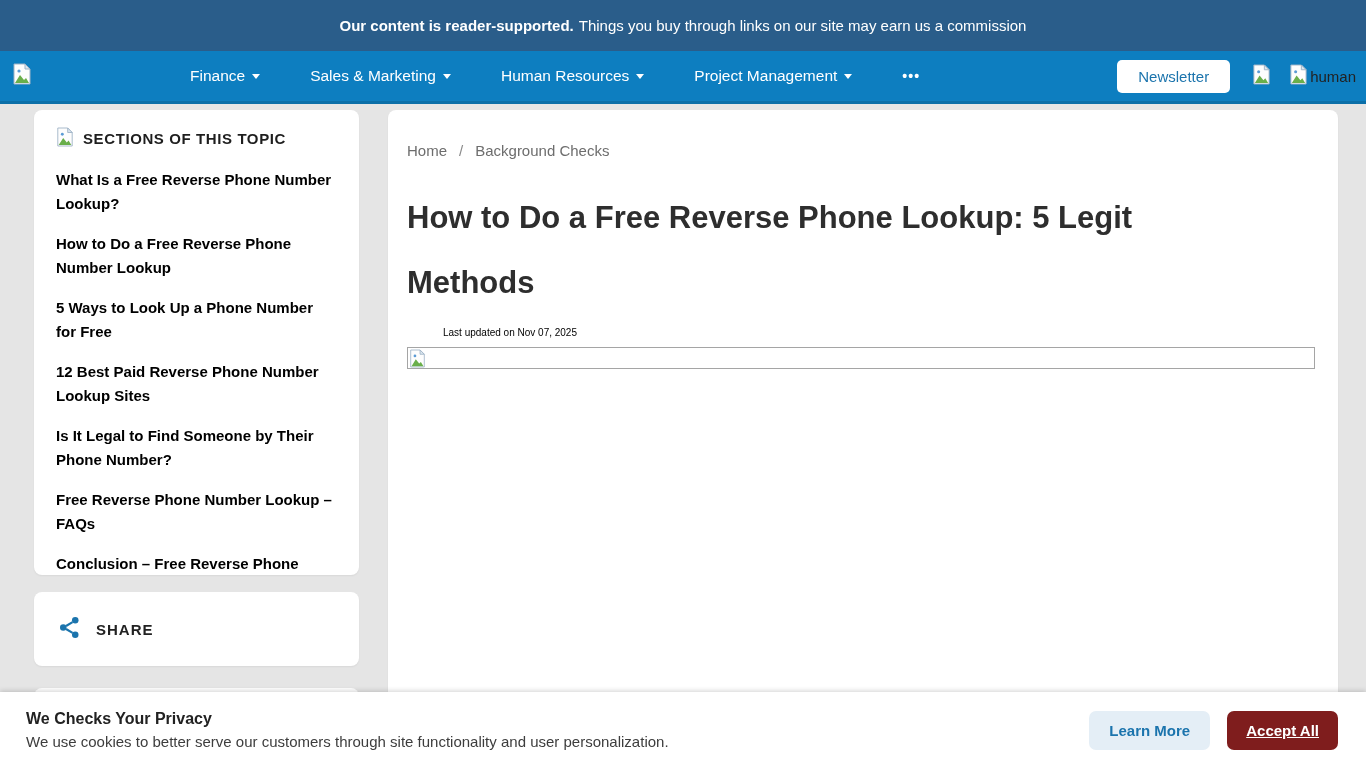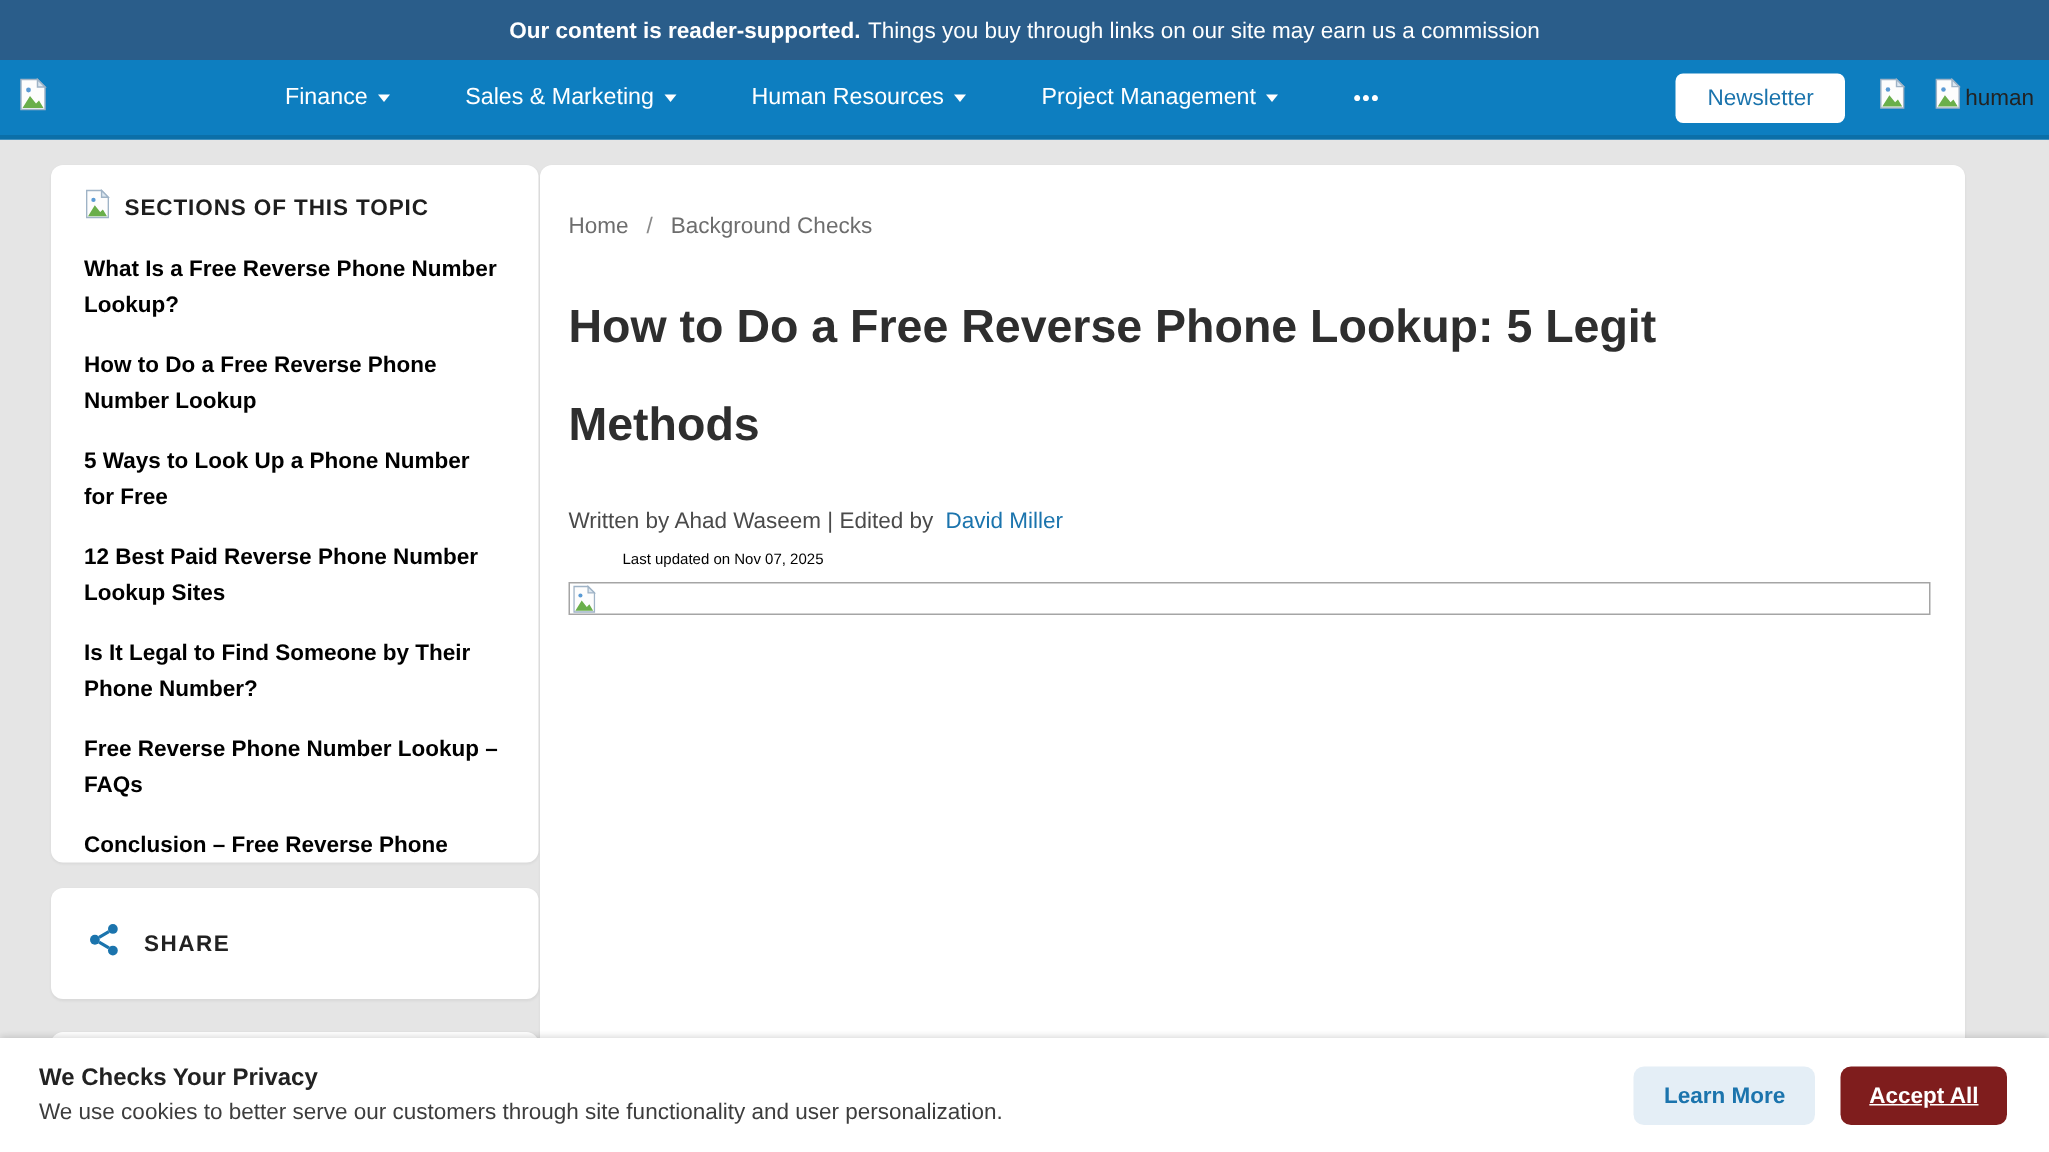--- a/index.html
+++ b/index.html
@@ -5,21 +5,21 @@
   * { margin: 0; padding: 0; box-sizing: border-box; }
   html, body { width: 1366px; height: 768px; overflow: hidden; }
   body {
     font-family: "Liberation Sans", sans-serif;
     background: #e5e5e5;
     position: relative;
   }
 
   
   .top-banner {
-    height: 40px;
+    height: 51px;
     background: #2a5d8a;
     color: #ffffff;
     display: flex;
     align-items: center;
     justify-content: center;
     font-size: 15px;
   }
   .top-banner .bold { font-weight: bold; margin-right: 5px; }
 
   
@@ -77,21 +77,21 @@
   }
   .share-card {
     margin-top: 17px; height: 74px;
     display: flex; align-items: center; padding: 0 24px; cursor: pointer;
   }
   .share-label { font-size: 15px; font-weight: bold; color: #222; letter-spacing: 1px; margin-left: 15px; }
   .extra-card { margin-top: 22px; height: 120px; }
 
   
   .main-card {
-    position: absolute; left: 360px; top: 110px;
+    position: absolute; left: 388px; top: 110px;
     width: 950px; height: 658px;
     padding: 24px 19px;
   }
   .breadcrumb { font-size: 15px; color: #6d6d6d; display: flex; align-items: center; margin-top: 8px; }
   .breadcrumb .crumb { cursor: pointer; }
   .breadcrumb .sep { margin: 0 12px; color: #8a8a8a; }
   .article-title {
     margin-top: 26px;
     font-size: 31px; font-weight: bold; color: #2e2e2e;
     line-height: 65px; max-width: 830px;
@@ -236,24 +236,20 @@
 
 <div class="card main-card">
   <div class="breadcrumb">
     <span class="crumb">Home</span>
     <span class="sep">/</span>
     <span class="crumb">Background Checks</span>
   </div>
 
   <h1 class="article-title">How to Do a Free Reverse Phone Lookup: 5 Legit Methods</h1>
 
-  <div class="byline">
-    <span>Written by Ahad Waseem | Edited by</span>
-    <span class="editor-link">David Miller</span>
-  </div>
 
   <div class="last-updated">Last updated on Nov 07, 2025</div>
 
   <div class="article-image">
     <span>
       <svg width="17" height="19" viewBox="0 0 20 22">
         <path d="M2 1h11l5 5v15H2z" fill="#fdfdfd" stroke="#9fb3c6" stroke-width="1"></path>
         <path d="M13 1v5h5z" fill="#dce7f0" stroke="#9fb3c6" stroke-width="1"></path>
         <path d="M3 20l5-8 4 5 2-2 3 5z" fill="#6aaf4b"></path>
         <circle cx="7" cy="8" r="1.6" fill="#5b9bd5"></circle>

